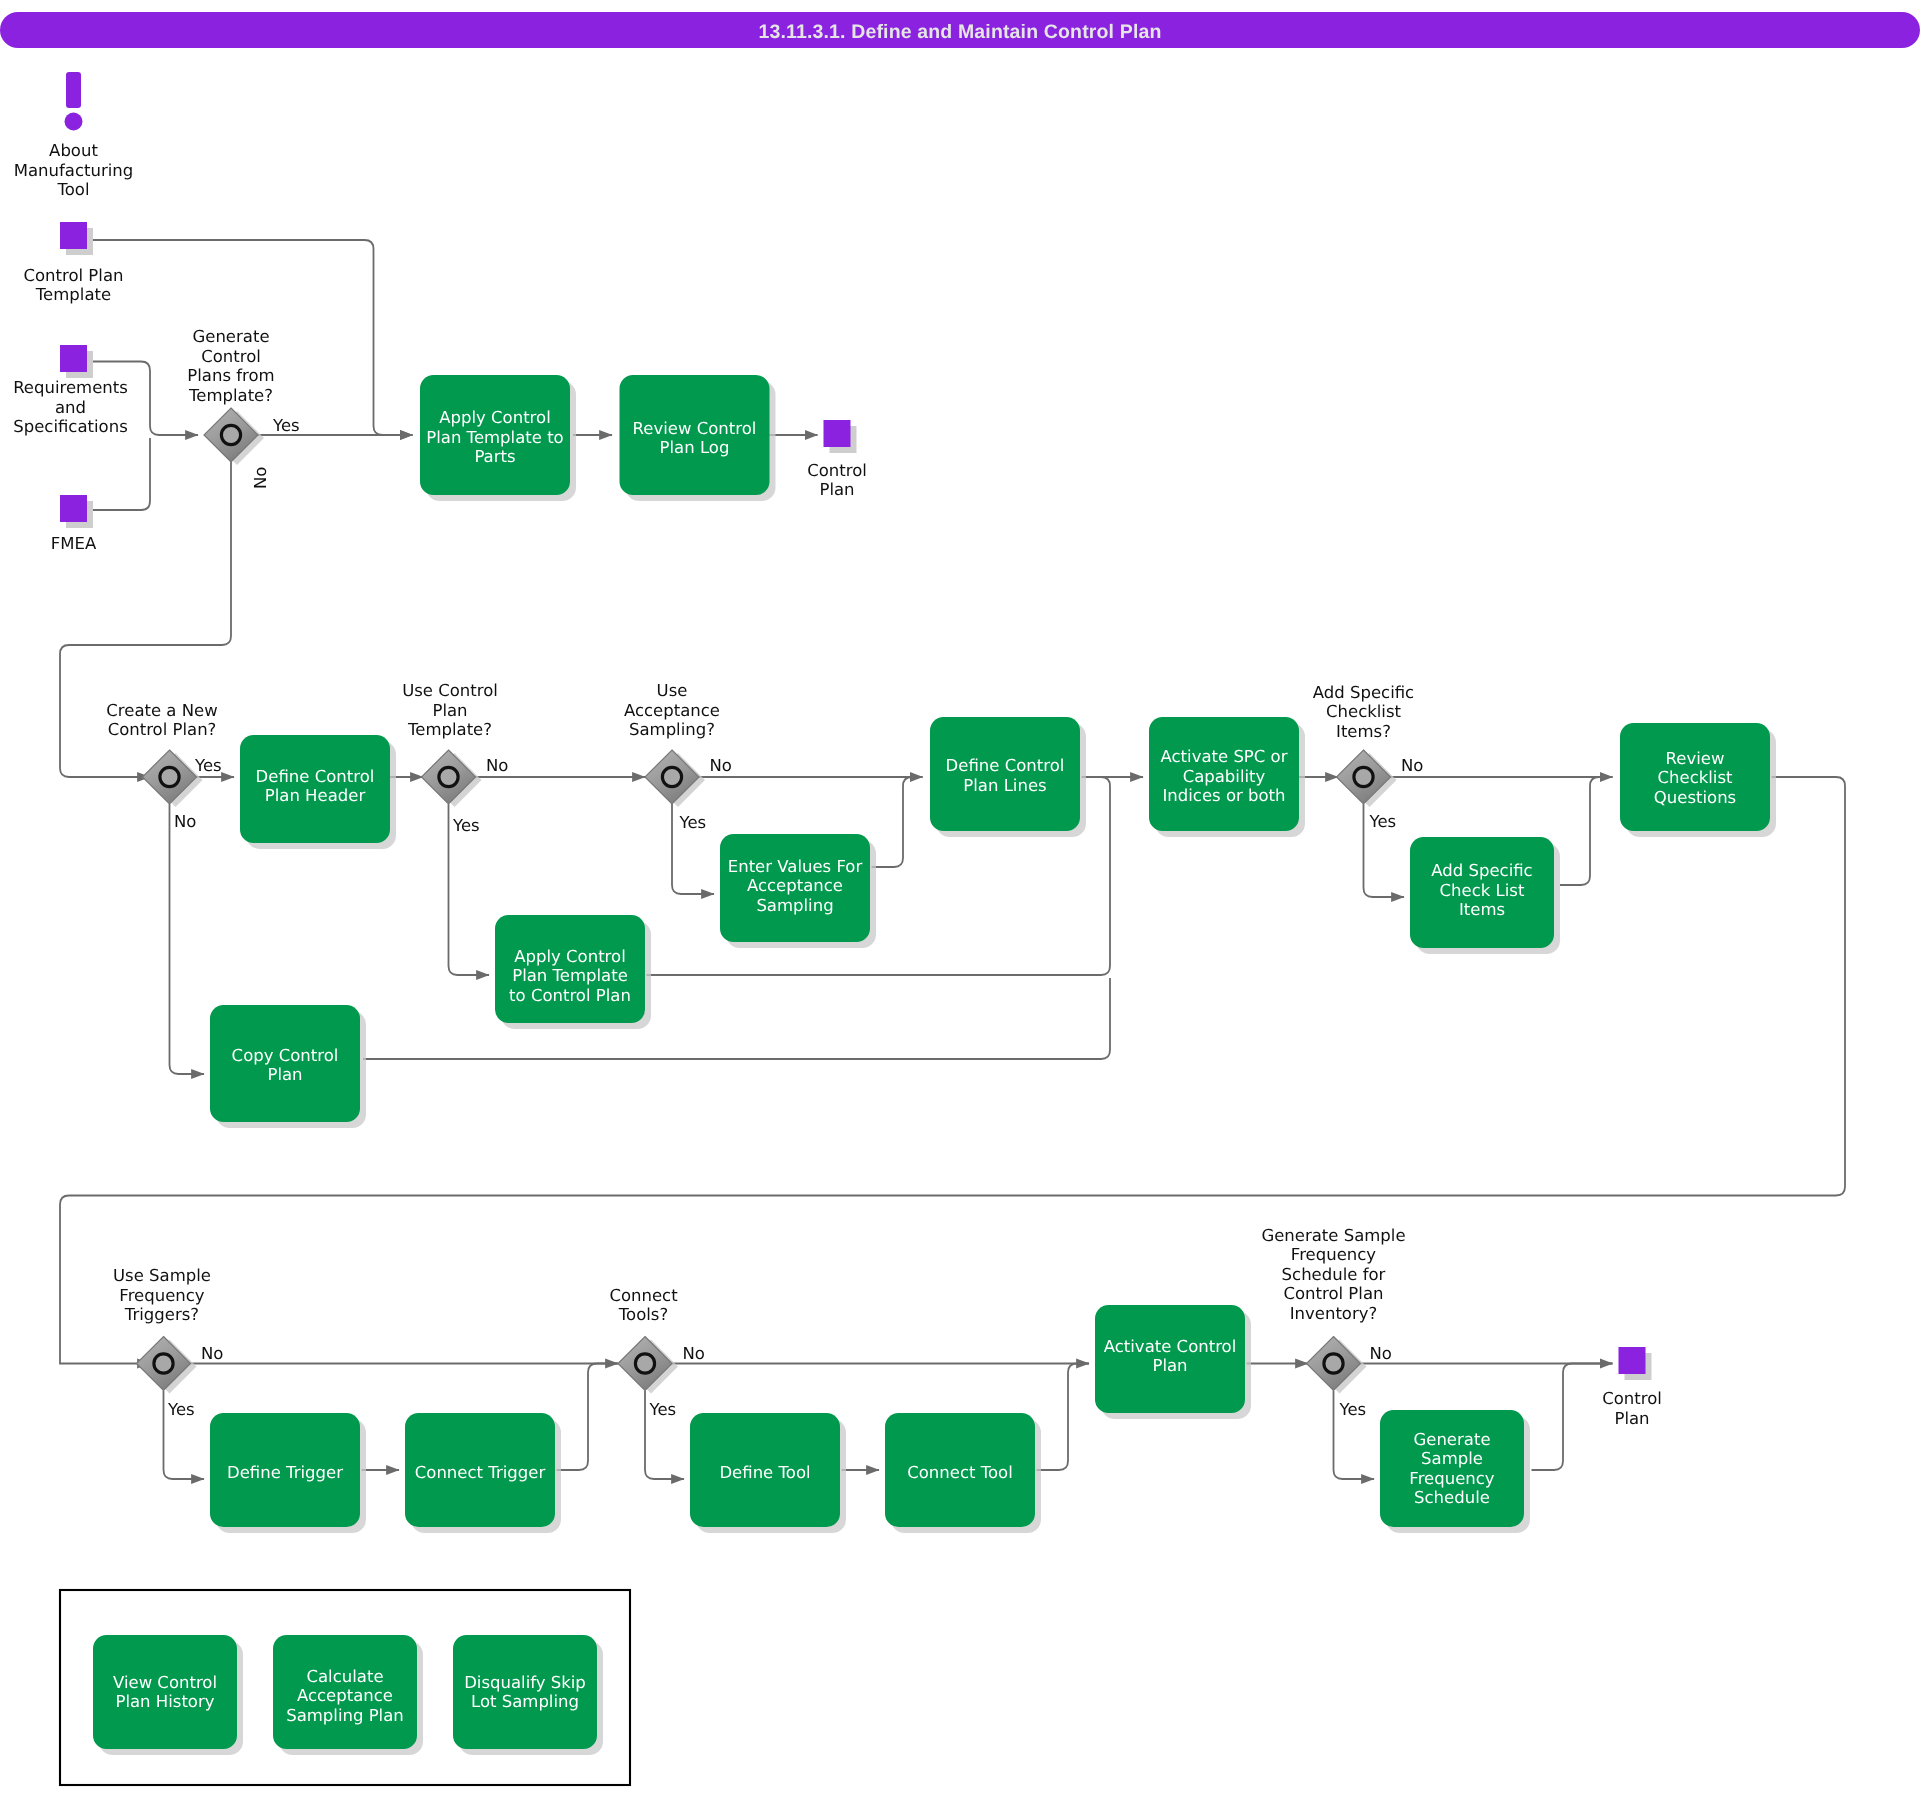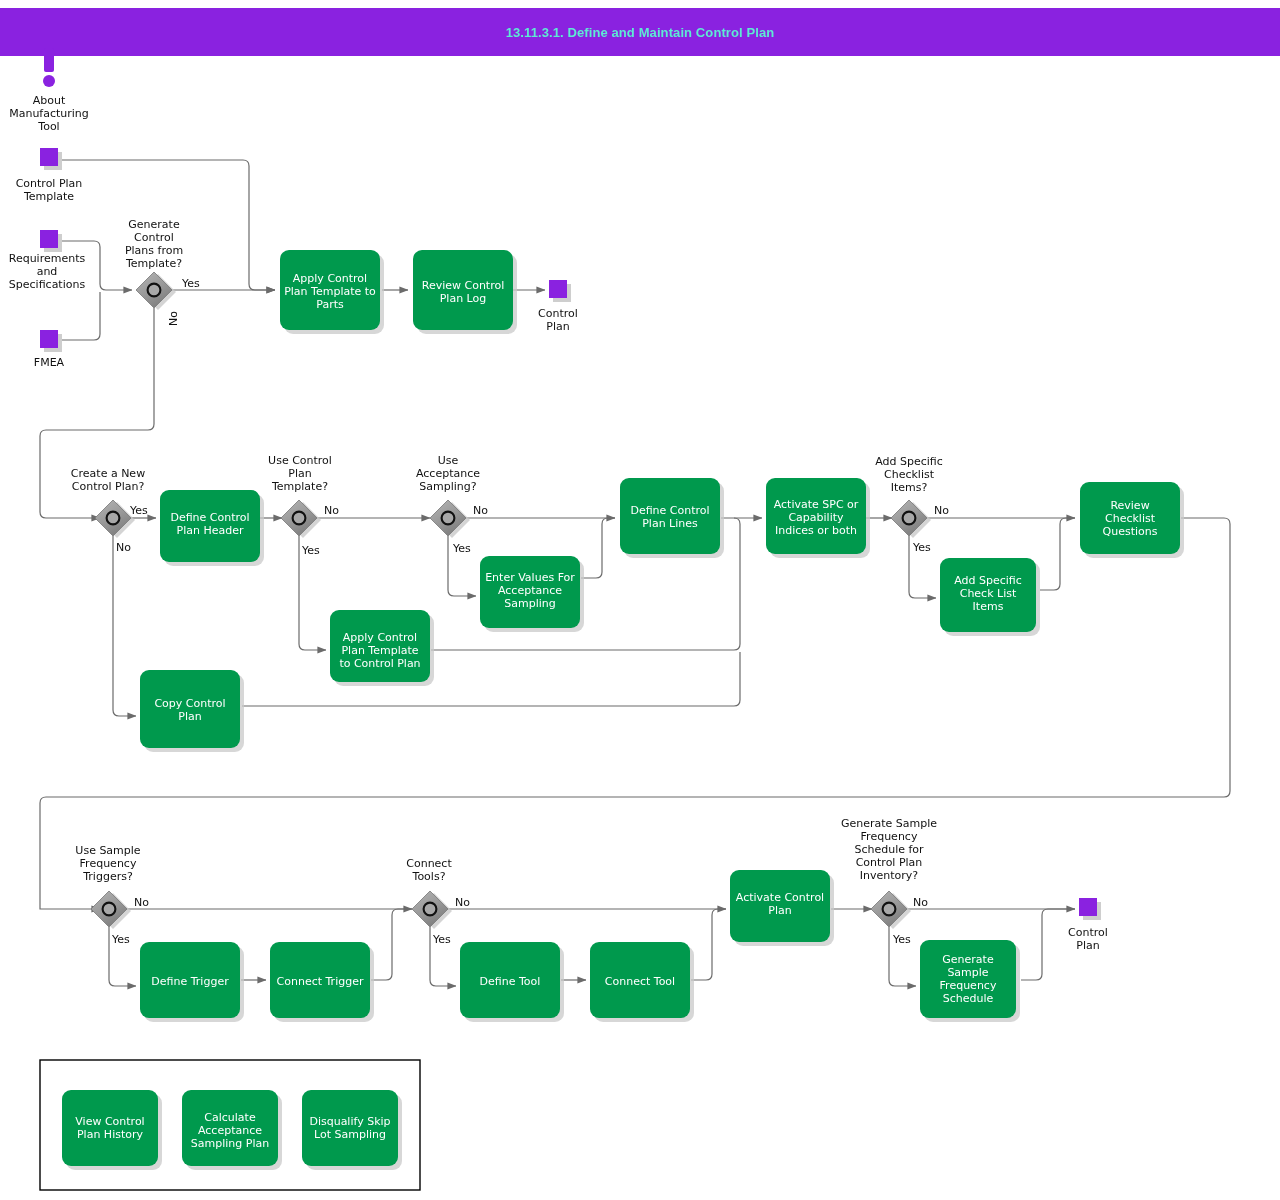--- a/index.html
+++ b/index.html
@@ -1,23 +1,24 @@
 <!DOCTYPE html>
 <html><head>
 <meta charset="utf-8">
 <style>
   html,body{margin:0;padding:0;background:#ffffff;}
   body{width:1280px;height:1200px;font-family:"DejaVu Sans",sans-serif;overflow:hidden;}
   #stage{position:relative;width:1280px;height:1200px;}
   .titlebar{
-    position:absolute;left:0;top:8px;width:1280px;height:48px;
-    background:#8A22E0;color:#5eead4;
+    position:absolute;left:0;top:8px;width:1280px;height:24px;
+    background:#8A22E0;color:#e5e5e5;
     display:flex;align-items:center;justify-content:center;
     font-size:13px;font-weight:bold;font-family:"Liberation Sans",sans-serif;
     letter-spacing:0.1px;
+    border-radius:13px;
   }
   svg#flow{position:absolute;left:0;top:0;width:1280px;height:1200px;}
   .wire{fill:none;stroke:#6b6b6b;stroke-width:1.2;}
   .procbox{fill:#00994D;}
   .procshadow{fill:#c9c9c9;opacity:.75;}
   .entity{fill:#8A22E0;}
   .entshadow{fill:#c2c2c2;opacity:.8;}
   .dmdshadow{fill:#c9c9c9;opacity:.8;}
   .proctext{fill:#ffffff;font-size:11px;font-family:"DejaVu Sans",sans-serif;text-anchor:middle;}
   .labeltext{fill:#111111;font-size:11px;font-family:"DejaVu Sans",sans-serif;text-anchor:middle;}

